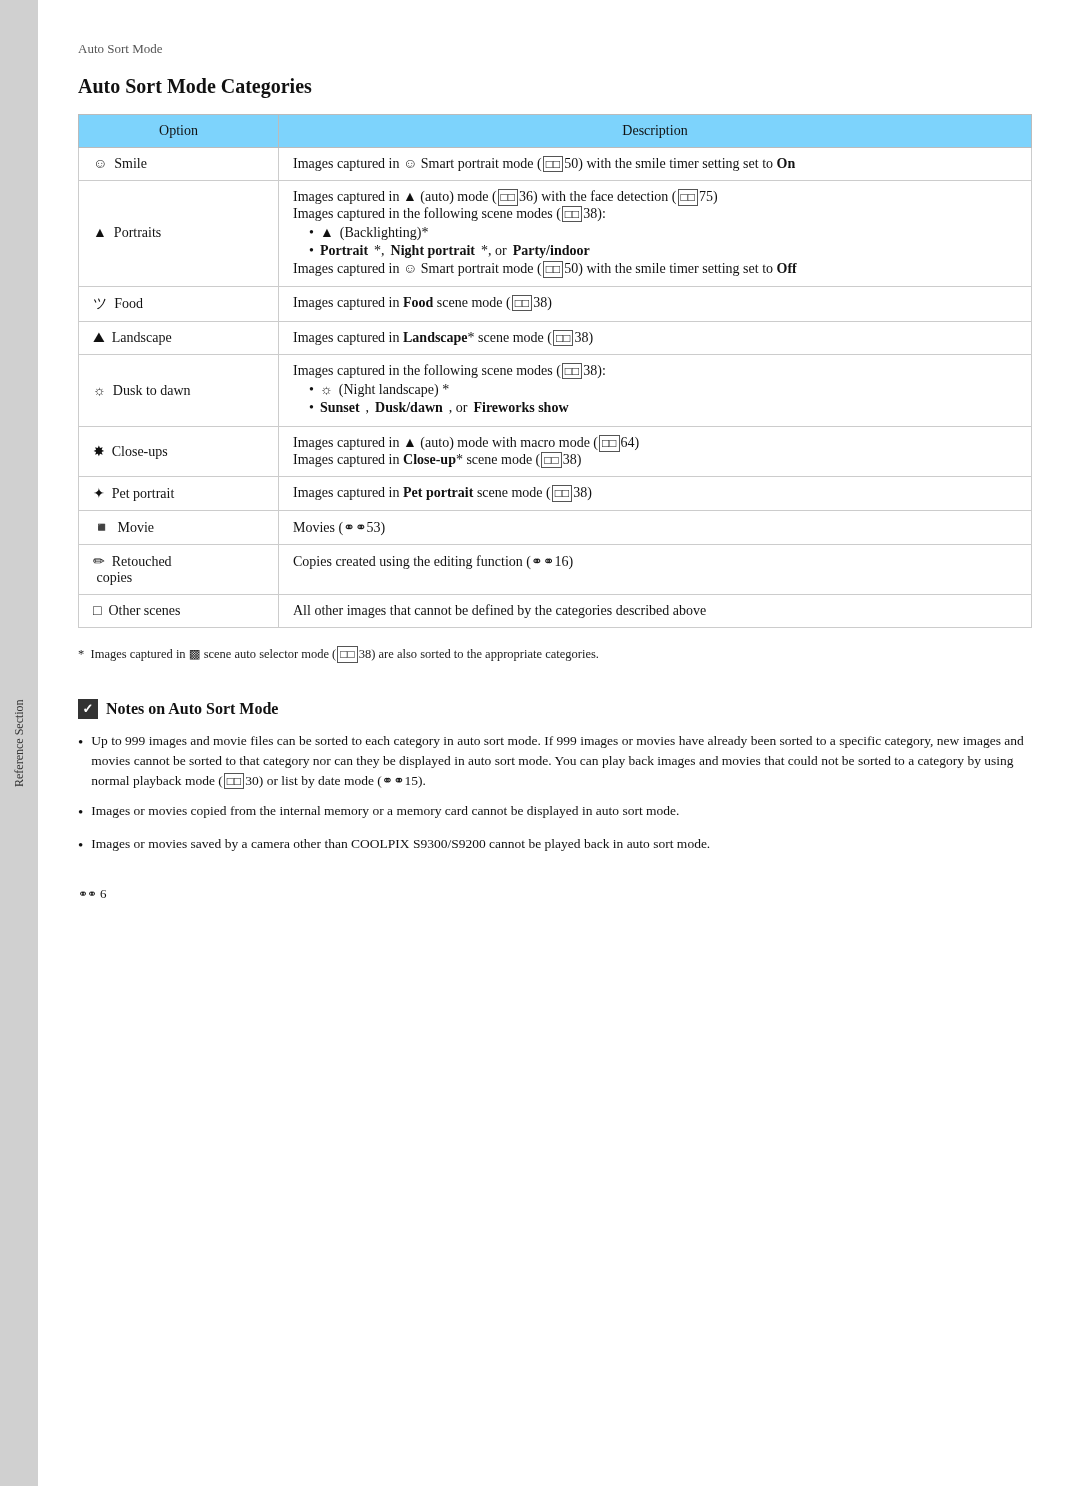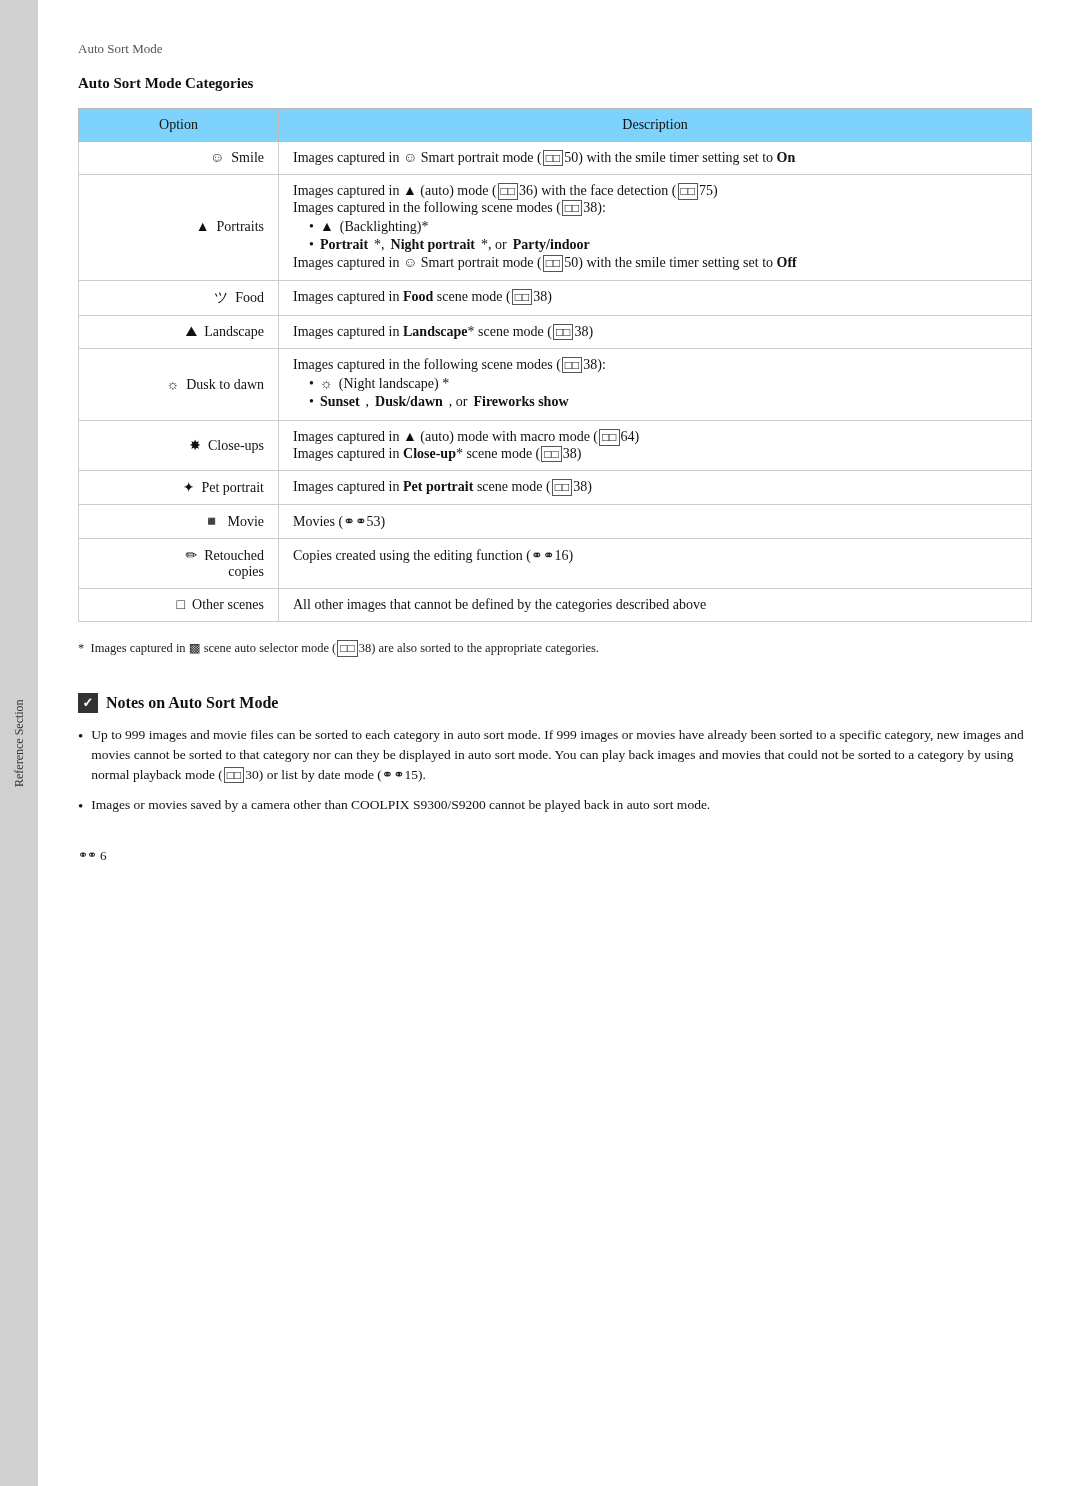--- a/index.html
+++ b/index.html
@@ -35,21 +35,21 @@
       padding: 41px 48px 28px 40px;
       display: flex;
       flex-direction: column;
     }
     .page-header {
       font-size: 13px;
       color: #555;
       margin-bottom: 18px;
     }
     .section-title {
-      font-size: 15px;
+      font-size: 20px;
       font-weight: bold;
       margin-bottom: 16px;
     }
     table {
       width: 100%;
       border-collapse: collapse;
       margin-bottom: 18px;
       font-size: 14px;
     }
     thead tr {
@@ -68,21 +68,21 @@
       border-bottom: 1px solid #ccc;
     }
     tbody td {
       border-left: 1px solid #ccc;
       border-right: 1px solid #ccc;
       padding: 8px 14px;
       vertical-align: top;
     }
     tbody td:first-child {
       width: 200px;
-      text-align: right;
+      text-align: left;
       vertical-align: middle;
       margin-top: 32px;
     }
     .footnote {
       font-size: 12.5px;
       margin-bottom: 24px;
       color: #222;
     }
     .notes-section {
       margin-top: 12px;
@@ -300,20 +300,23 @@
     <div class="notes-section">
       <div class="notes-title">
         <span class="check-icon">✓</span>
         <span>Notes on Auto Sort Mode</span>
       </div>
       <ul class="bullet-list">
         <li>
           <span>Up to 999 images and movie files can be sorted to each category in auto sort mode. If 999 images or movies have already been sorted to a specific category, new images and movies cannot be sorted to that category nor can they be displayed in auto sort mode. You can play back images and movies that could not be sorted to a category by using normal playback mode (<span class="ref-box">□□</span>30) or list by date mode (⚭⚭15).</span>
         </li>
         <li>
+          <span>Images or movies copied from the internal memory or a memory card cannot be displayed in auto sort mode.</span>
+        </li>
+        <li>
           <span>Images or movies saved by a camera other than COOLPIX S9300/S9200 cannot be played back in auto sort mode.</span>
         </li>
       </ul>
     </div>
 
     <div class="page-number">
       <span class="cam-icon">⚭⚭</span>
       <span>6</span>
     </div>
 

